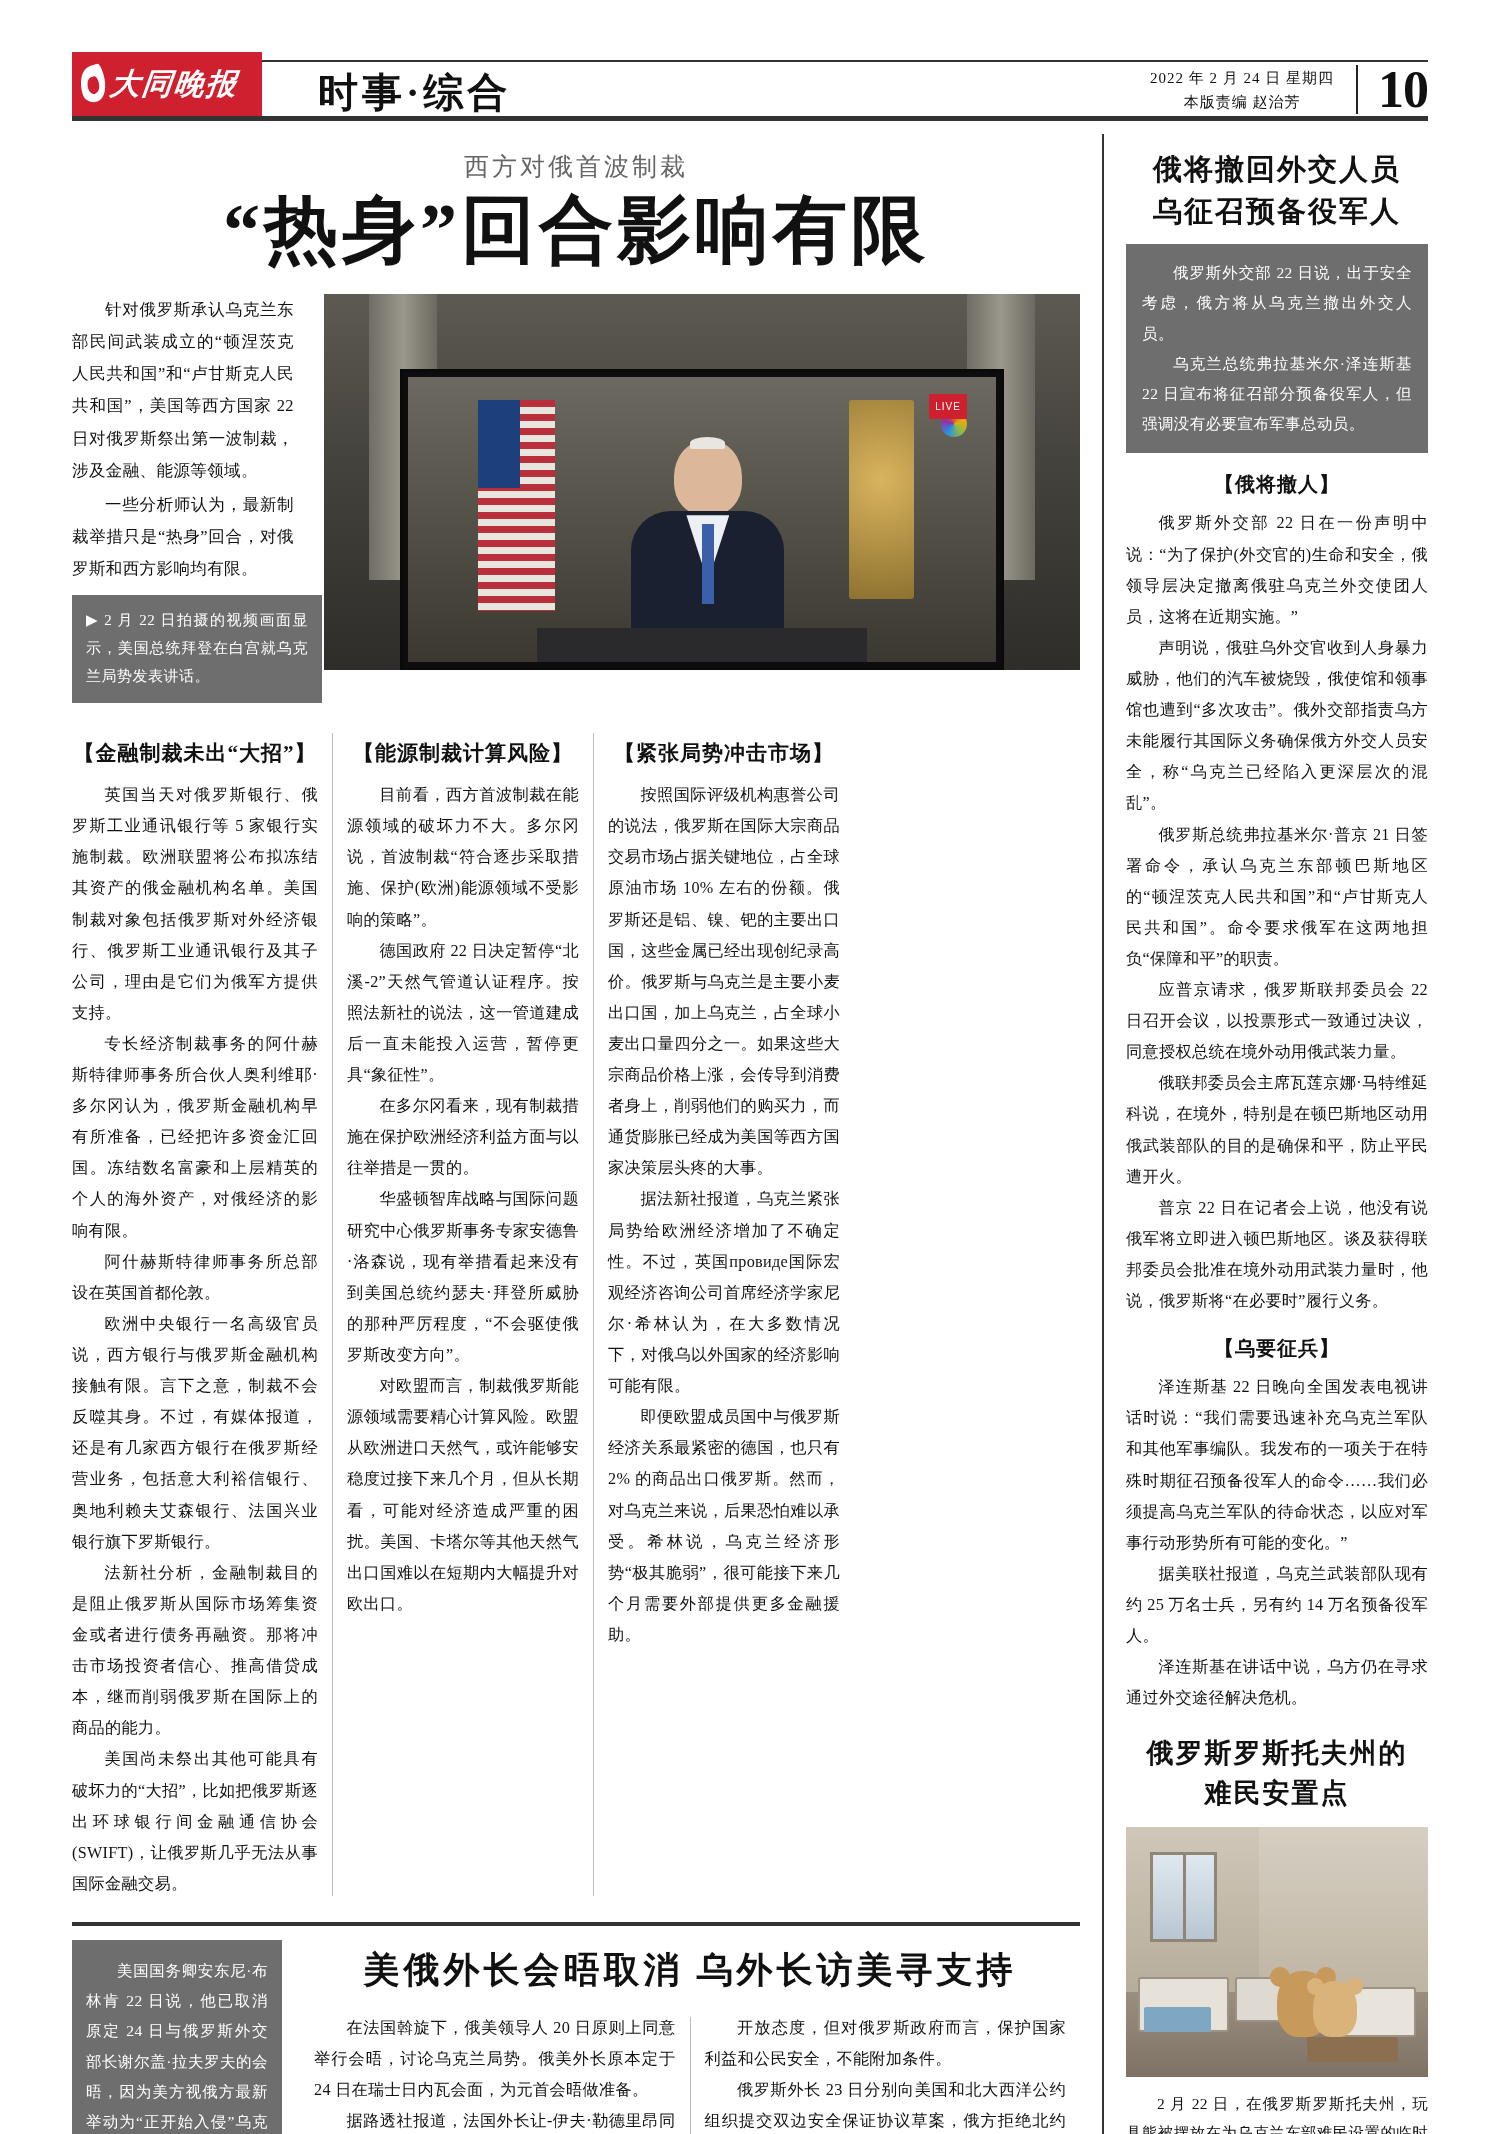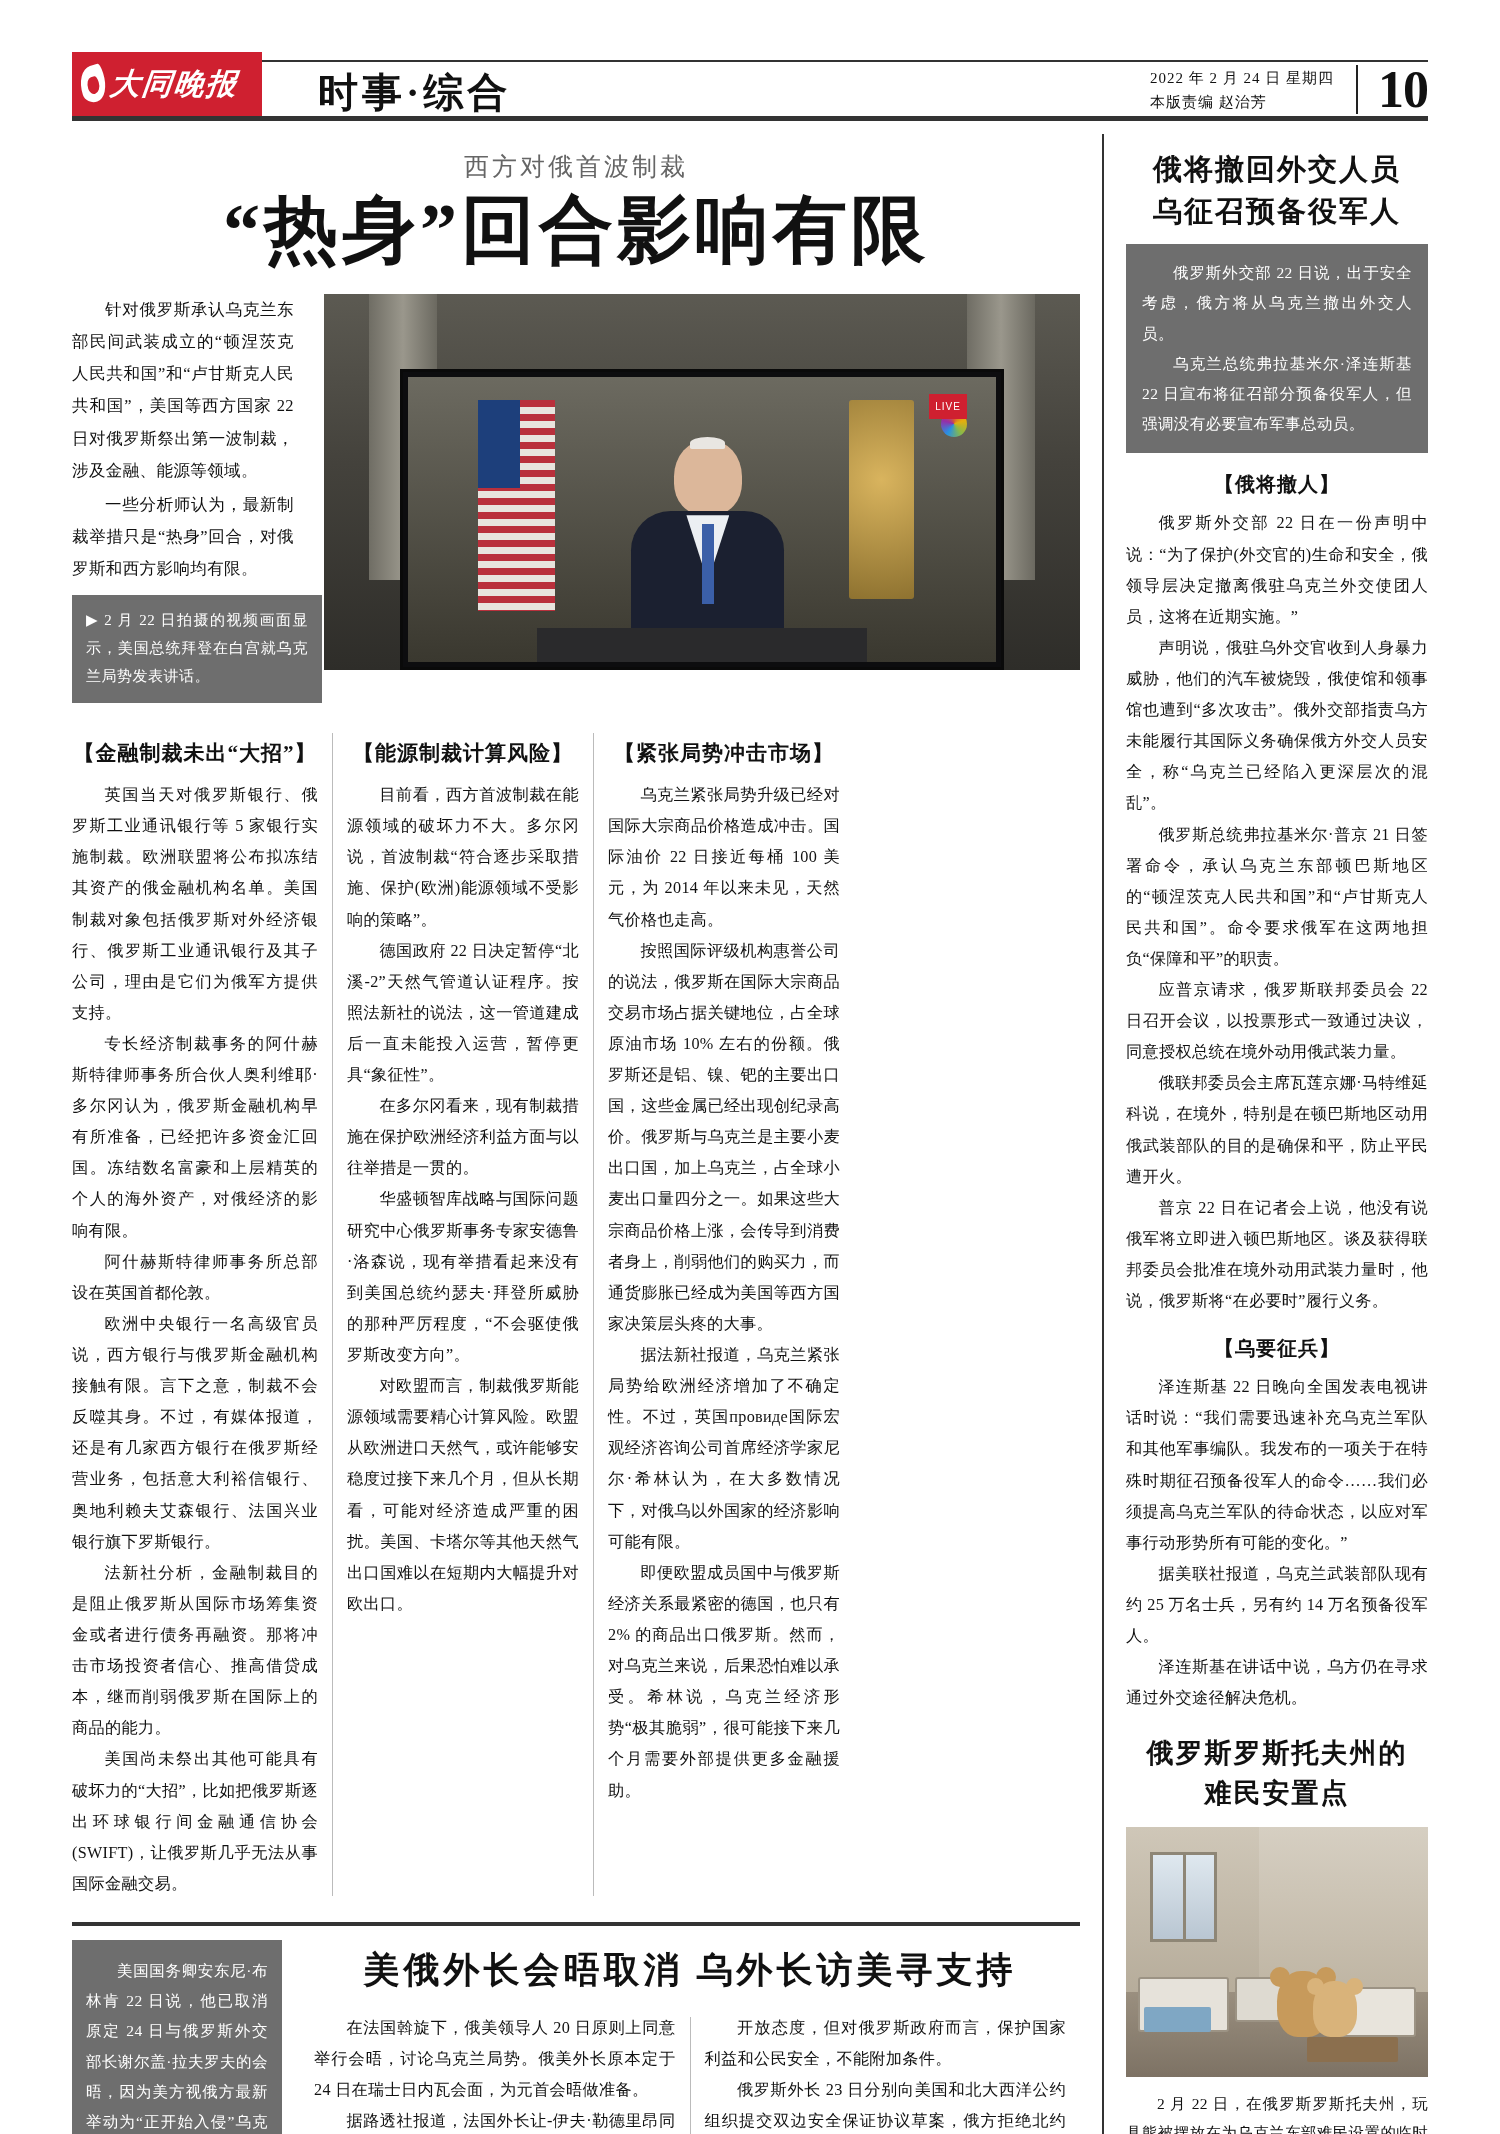--- a/index.html
+++ b/index.html
@@ -37,21 +37,21 @@
     background:#cf2030; border-radius:50% 20% 60% 40% / 60% 40% 60% 40%;
   }
   .section-title {
     font-size:40px; font-weight:bold; letter-spacing:4px;
     margin-left:56px; margin-bottom:-4px;
     font-family:"Liberation Serif","DejaVu Serif",serif;
   }
   .masthead-right {
     margin-left:auto; display:flex; align-items:flex-end; gap:22px; padding-bottom:2px;
   }
-  .dateline { text-align:left; line-height:1.6; font-size:15px; letter-spacing:1px; }
+  .dateline { text-align:center; line-height:1.6; font-size:15px; letter-spacing:1px; }
   .dateline div { white-space:nowrap; }
   .pagenum-wrap { border-left:2px solid #222; padding-left:20px; }
   .pagenum { font-size:52px; font-weight:bold; line-height:0.95; letter-spacing:-1px; }
   .rule-top { position:absolute; left:72px; right:72px; top:60px; height:2px; background:#333; }
   .rule-thick { position:absolute; left:72px; right:72px; top:116px; height:5px; background:#333; }
 
   
   .body-wrap { display:flex; gap:0; margin-top:14px; }
   .left-zone { width:1030px; flex:0 0 1030px; padding-right:22px; }
   .vdiv { width:2px; background:#333; flex:0 0 2px; margin:0 0; }
@@ -275,21 +275,20 @@
           <div class="sub-h">【能源制裁计算风险】</div>
           <p class="art">目前看，西方首波制裁在能源领域的破坏力不大。多尔冈说，首波制裁“符合逐步采取措施、保护(欧洲)能源领域不受影响的策略”。</p>
           <p class="art">德国政府 22 日决定暂停“北溪-2”天然气管道认证程序。按照法新社的说法，这一管道建成后一直未能投入运营，暂停更具“象征性”。</p>
           <p class="art">在多尔冈看来，现有制裁措施在保护欧洲经济利益方面与以往举措是一贯的。</p>
           <p class="art">华盛顿智库战略与国际问题研究中心俄罗斯事务专家安德鲁·洛森说，现有举措看起来没有到美国总统约瑟夫·拜登所威胁的那种严厉程度，“不会驱使俄罗斯改变方向”。</p>
           <p class="art">对欧盟而言，制裁俄罗斯能源领域需要精心计算风险。欧盟从欧洲进口天然气，或许能够安稳度过接下来几个月，但从长期看，可能对经济造成严重的困扰。美国、卡塔尔等其他天然气出口国难以在短期内大幅提升对欧出口。</p>
         </div>
         <div class="col-sep"></div>
         <div class="col w260">
           <div class="sub-h">【紧张局势冲击市场】</div>
-          <p class="art">乌克兰紧张局势升级已经对国际大宗商品价格造成冲击。国际油价 22 日接近每桶 100 美元，为 2014 年以来未见，天然气价格也走高。</p>
           <p class="art">按照国际评级机构惠誉公司的说法，俄罗斯在国际大宗商品交易市场占据关键地位，占全球原油市场 10% 左右的份额。俄罗斯还是铝、镍、钯的主要出口国，这些金属已经出现创纪录高价。俄罗斯与乌克兰是主要小麦出口国，加上乌克兰，占全球小麦出口量四分之一。如果这些大宗商品价格上涨，会传导到消费者身上，削弱他们的购买力，而通货膨胀已经成为美国等西方国家决策层头疼的大事。</p>
           <p class="art">据法新社报道，乌克兰紧张局势给欧洲经济增加了不确定性。不过，英国провиде国际宏观经济咨询公司首席经济学家尼尔·希林认为，在大多数情况下，对俄乌以外国家的经济影响可能有限。</p>
           <p class="art">即便欧盟成员国中与俄罗斯经济关系最紧密的德国，也只有 2% 的商品出口俄罗斯。然而，对乌克兰来说，后果恐怕难以承受。希林说，乌克兰经济形势“极其脆弱”，很可能接下来几个月需要外部提供更多金融援助。</p>
         </div>
       </div>
 
       <div class="hr-thick"></div>
 
       <div class="bottom">
         <div class="bot-grid">

